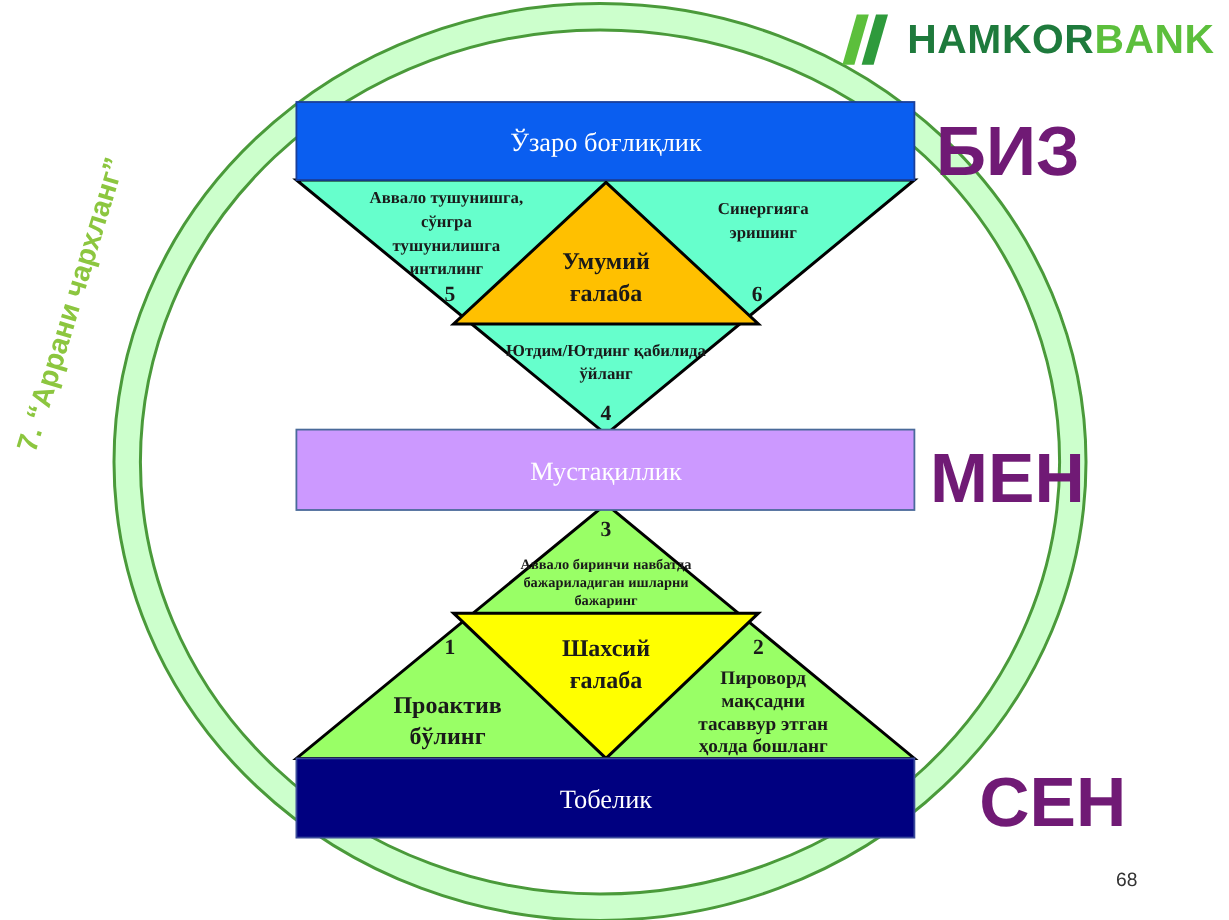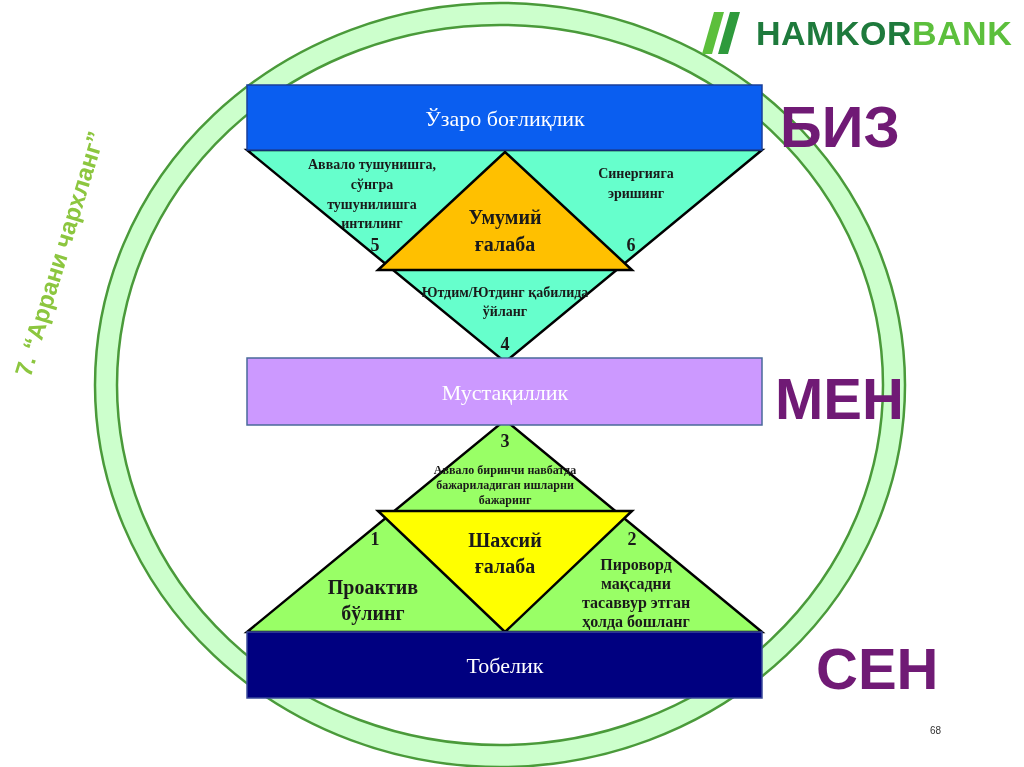--- a/index.html
+++ b/index.html
@@ -5,21 +5,21 @@
   html, body { margin:0; padding:0; background:#ffffff; }
   body { width:1024px; height:767px; position:relative; overflow:hidden; font-family:"Liberation Serif", serif; }
   svg.diagram { position:absolute; left:0; top:0; }
   .logo { position:absolute; left:700px; top:8px; height:50px; display:flex; align-items:center; }
   .logo-mark { width:50px; height:50px; position:relative; }
   .logo-text { font-family:"Liberation Sans", sans-serif; font-weight:bold; font-size:34px; letter-spacing:0.5px; margin-left:6px; }
   .logo-hamkor { color:#1e7a3c; }
   .logo-bank { color:#5cbf3c; }
   .side-label { position:absolute; font-family:"Liberation Sans", sans-serif; font-weight:bold; color:#701a75; font-size:58px; line-height:1; }
   .rot-label { position:absolute; left:-70px; top:240px; width:260px; transform:rotate(-73deg); transform-origin:center; font-family:"Liberation Sans", sans-serif; font-weight:bold; font-size:24px; color:#8cc63f; white-space:nowrap; text-align:center; }
-  .page-num { position:absolute; left:930px; top:725px; font-family:"Liberation Sans", sans-serif; font-size:10px; color:#333; }
+  .page-num { position:absolute; left:930px; top:725px; font-family:"Liberation Sans", sans-serif; font-size:16px; color:#333; }
   .bar-text { fill:#ffffff; font-family:"Liberation Serif", serif; font-size:22px; }
   .tri-text { fill:#1a1a1a; font-family:"Liberation Serif", serif; font-weight:bold; }
 </style>
 </head>
 <body>
 
 <svg class="diagram" width="1024" height="767" viewBox="0 0 1024 767">
 
   <g>
     <ellipse cx="500" cy="385" rx="405" ry="382" fill="#ccffcc" stroke="#4a9a3a" stroke-width="2.5"></ellipse>

